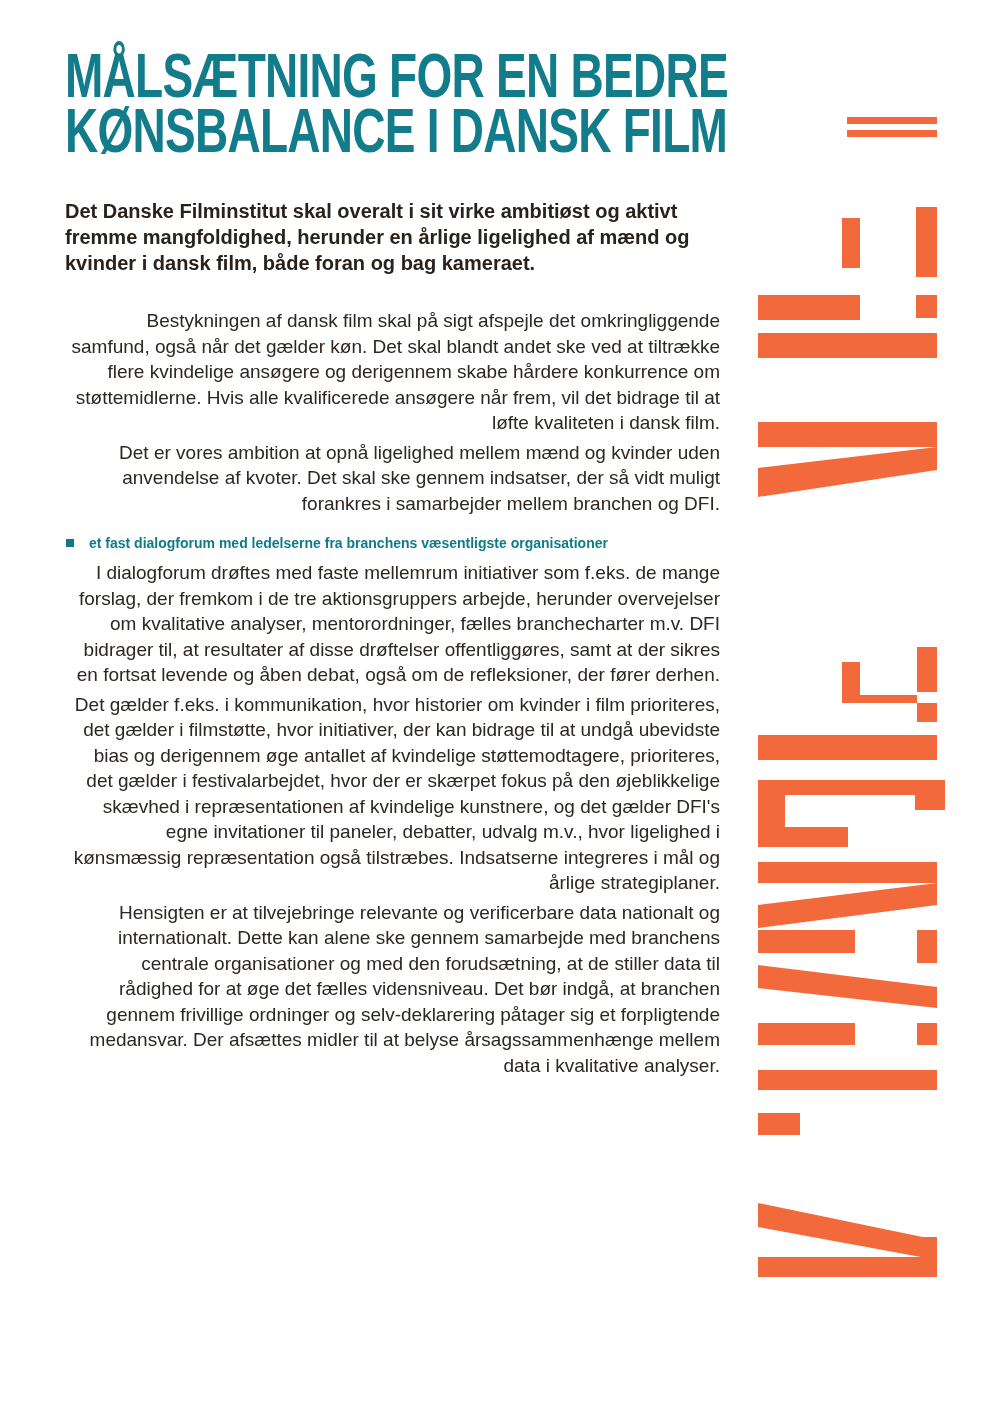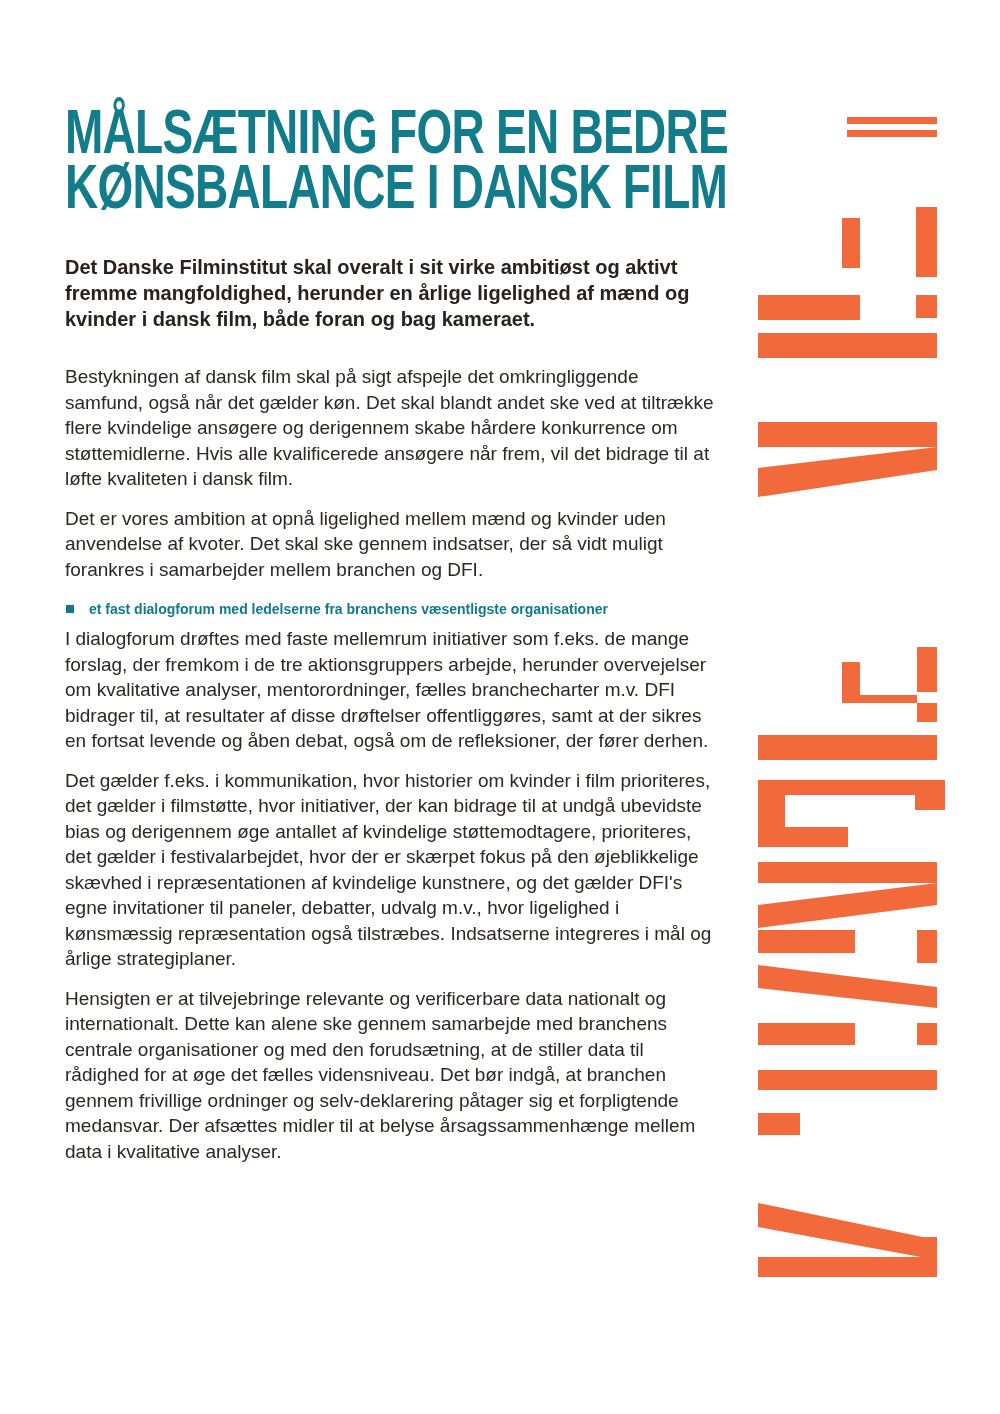--- a/index.html
+++ b/index.html
@@ -2,37 +2,37 @@
 <html lang="da"><head>
 <meta charset="utf-8">
 <style>
   html,body{margin:0;padding:0;}
   body{
     width:1000px;height:1414px;background:#ffffff;overflow:hidden;position:relative;
     font-family:"Liberation Sans", sans-serif;
     -webkit-font-smoothing:antialiased;
   }
   .page{position:relative;width:1000px;height:1414px;}
-  .content{position:relative;padding:104px 0 0 65px;width:660px;z-index:2;}
+  .content{position:relative;padding:48px 0 0 65px;width:660px;z-index:2;}
 
   h1{
     margin:0;padding:0;color:#127C8B;font-weight:bold;
     font-size:63px;line-height:55px;letter-spacing:-1px;
   }
   h1 .cond{display:block;transform:scaleX(.73);transform-origin:0 0;white-space:nowrap;}
 
   .intro{
     margin:40px 0 0 0;width:645px;
     font-weight:bold;font-size:20px;line-height:26px;color:#2A211A;
   }
   .p{
     margin:32px 0 0 0;width:655px;
-    font-size:19px;line-height:25.5px;color:#2E2620;
+    font-size:19px;line-height:25.5px;color:#2E2620;text-align:right;
   }
-  .p + .p{margin-top:14px;}
+  .p + .p{margin-top:4px;}
   h2{
     margin:26px 0 0 0;font-size:20px;line-height:24px;color:#2A211A;font-weight:bold;
   }
   .bullet{
     margin:14px 0 0 0;width:640px;display:flex;align-items:flex-start;
     color:#0F7B8A;font-weight:bold;font-size:14px;line-height:26px;
   }
   .bullet .sq{
     flex:0 0 auto;width:8px;height:8px;background:#0F7B8A;margin:9px 15px 0 1px;display:inline-block;
   }

